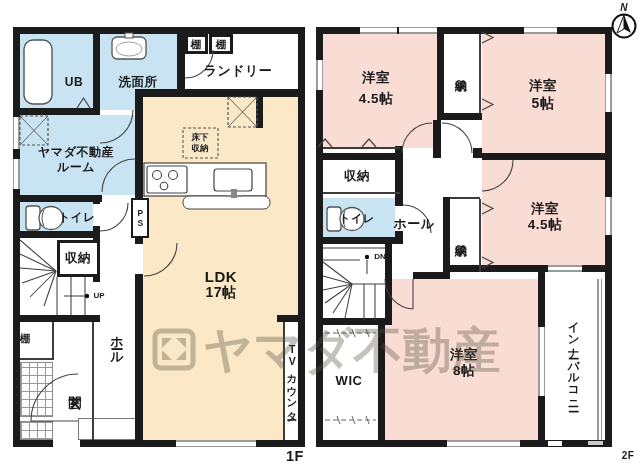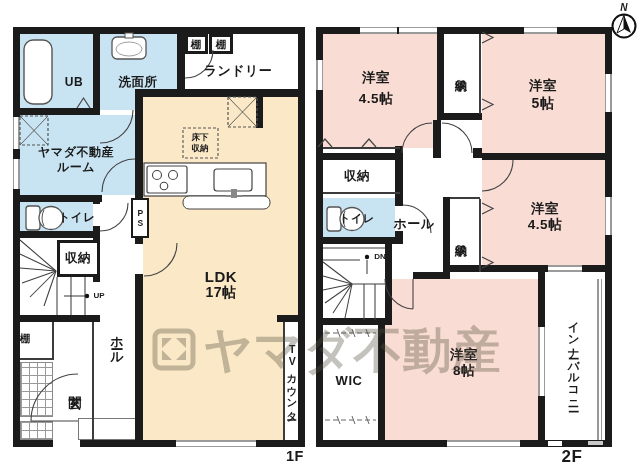--- a/index.html
+++ b/index.html
@@ -268,21 +268,21 @@
   <div class="lbl" style="left:357px;top:218px;font-size:11px">トイレ</div>
   <div class="lbl" style="left:414px;top:223px;font-size:13px">ホール</div>
   <div class="vlbl" style="left:461px;top:235px;font-size:12px">収納</div>
   <div class="lbl" style="left:545px;top:209px;font-size:13.5px">洋室</div>
   <div class="lbl" style="left:545px;top:225px;font-size:13.5px">4.5帖</div>
   <div class="lbl" style="left:380px;top:257px;font-size:8px;letter-spacing:0">DN</div>
   <div class="lbl" style="left:349px;top:380px;font-size:13px">WIC</div>
   <div class="lbl" style="left:464px;top:355px;font-size:13.5px">洋室</div>
   <div class="lbl" style="left:464px;top:371px;font-size:13.5px">8帖</div>
   <div class="vlbl" style="left:573px;top:359px;font-size:11.5px;letter-spacing:0">インナーバルコニー</div>
-  <div class="lbl" style="left:572px;top:456px;font-size:17px">2F</div>
+  <div class="lbl" style="left:628px;top:456px;font-size:10px">2F</div>
   <div class="lbl" id="nletter" style="left:624px;top:8px;font-size:10px">N</div>
 
   <div id="watermark">
     <svg width="44" height="46" viewBox="0 0 44 46">
       <rect x="3" y="5" width="38" height="37" rx="6" fill="none" stroke="currentColor" stroke-width="5"></rect>
       <path d="M10 12 L20 12 L10 22 Z M34 12 L34 22 L24 12 Z M34 34 L24 34 L34 24 Z M10 34 L10 24 L20 34 Z" fill="currentColor"></path>
     </svg>
     <span class="wm-text">ヤマダ不動産</span>
   </div>
 

